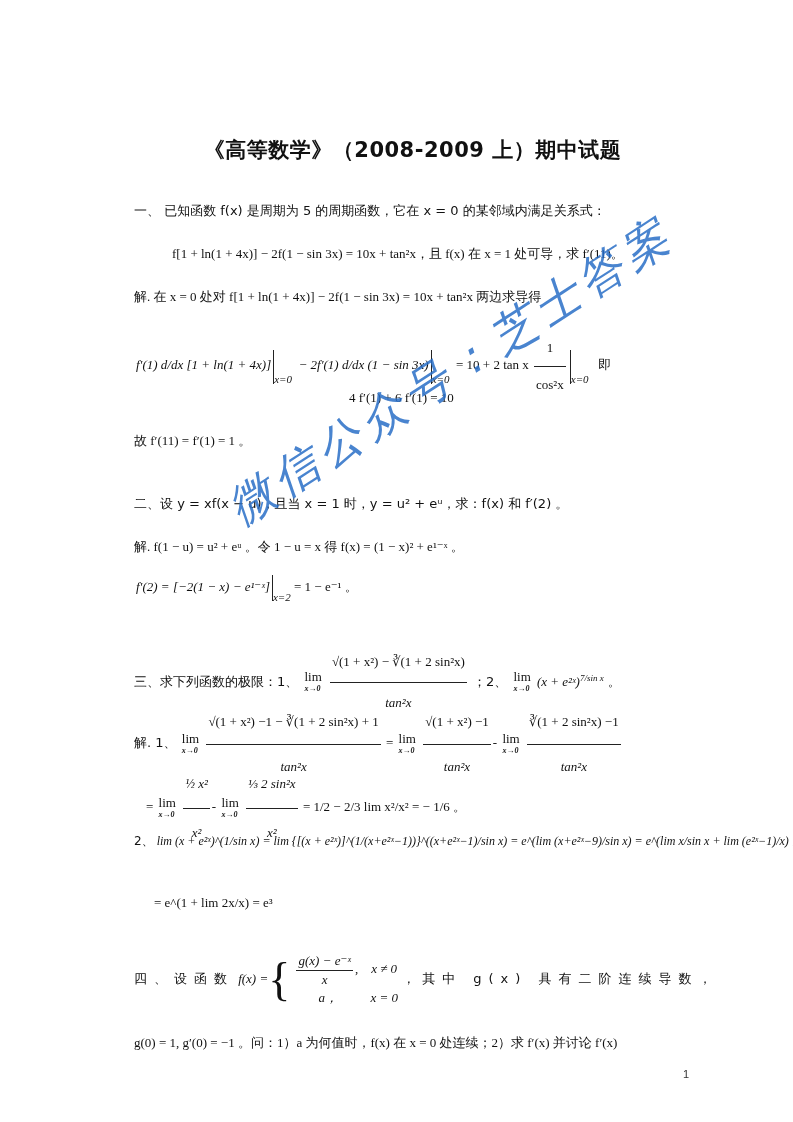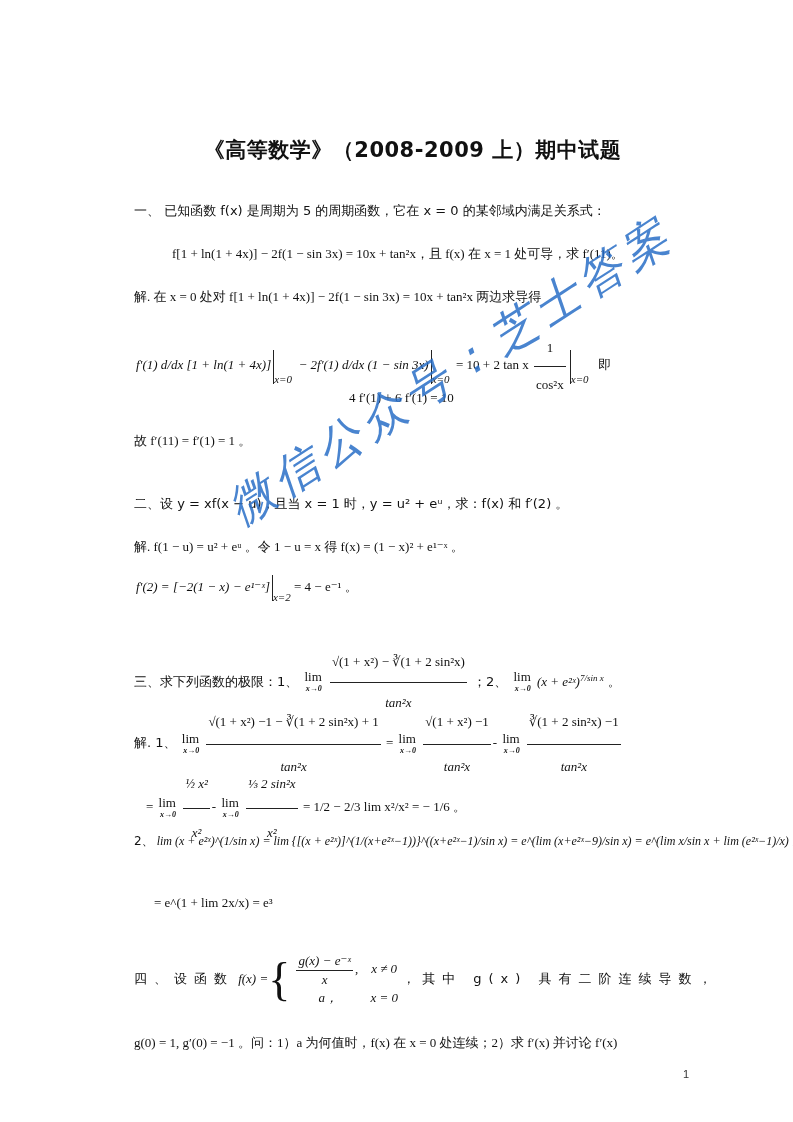--- a/index.html
+++ b/index.html
@@ -19,21 +19,21 @@
   .line {
     position: absolute; font-size: 13px; white-space: nowrap; line-height: 18px;
   }
   .cjk { font-family: "DejaVu Sans", "Liberation Sans", sans-serif; }
   .m { font-family: "Liberation Serif", "DejaVu Serif", serif; font-style: italic; }
   .mr { font-family: "Liberation Serif", "DejaVu Serif", serif; }
   sup, sub { font-size: 9px; }
   .frac { display: inline-block; vertical-align: middle; text-align: center; margin: 0 2px; }
   .frac .num { display: block; border-bottom: 1px solid #222; padding: 0 2px; }
   .frac .den { display: block; padding: 0 2px; }
-  .lim { display: inline-block; text-align: right; vertical-align: middle; line-height: 12px; margin: 0 2px; }
+  .lim { display: inline-block; text-align: left; vertical-align: middle; line-height: 12px; margin: 0 2px; }
   .lim .sub { display: block; font-size: 8px; font-style: italic; font-weight: bold; }
   .bar { display: inline-block; border-left: 1px solid #222; height: 34px; vertical-align: middle; margin-left: 2px; }
   .evalsub { font-size: 11px; font-style: italic; vertical-align: -14px; }
   .watermark {
     position: absolute; left: 200px; top: 455px;
     font-family: "DejaVu Sans", "Liberation Sans", sans-serif;
     font-size: 46px; color: #2a6fc7; opacity: 0.85;
     transform: rotate(-33deg); transform-origin: left top;
     white-space: nowrap; letter-spacing: 6px; font-style: italic;
   }
@@ -74,21 +74,21 @@
   <div class="line mr" style="left:118px; top:400px;">故 f′(11) = f′(1) = 1 。</div>
 
   <div class="line cjk" style="left:118px; top:463px;">
     <span>二、</span><span>设 y = xf(x − u)，且当 x = 1 时，y = u² + eᵘ，求：f(x) 和 f′(2) 。</span>
   </div>
 
   <div class="line mr" style="left:118px; top:506px;">解.   f(1 − u) = u² + eᵘ 。令 1 − u = x 得 f(x) = (1 − x)² + e¹⁻ˣ 。</div>
 
   <div class="line mr" style="left:120px; top:540px; line-height:30px;">
     <span class="m">f′(2) = [−2(1 − x) − e¹⁻ˣ]</span><span class="bar" style="height:26px"></span><span class="evalsub" style="vertical-align:-10px">x=2</span>
-    <span>= 4 − e⁻¹ 。</span>
+    <span>= 1 − e⁻¹ 。</span>
   </div>
 
   <div class="line cjk" style="left:118px; top:610px; line-height:40px;">
     <span>三、</span><span>求下列函数的极限：</span><span>1、</span>
     <span class="lim mr"><span>lim</span><span class="sub">x→0</span></span>
     <span class="frac mr">
       <span class="num">√(1 + x²) − ∛(1 + 2 sin²x)</span>
       <span class="den m">tan²x</span>
     </span>
     <span>；2、</span>

